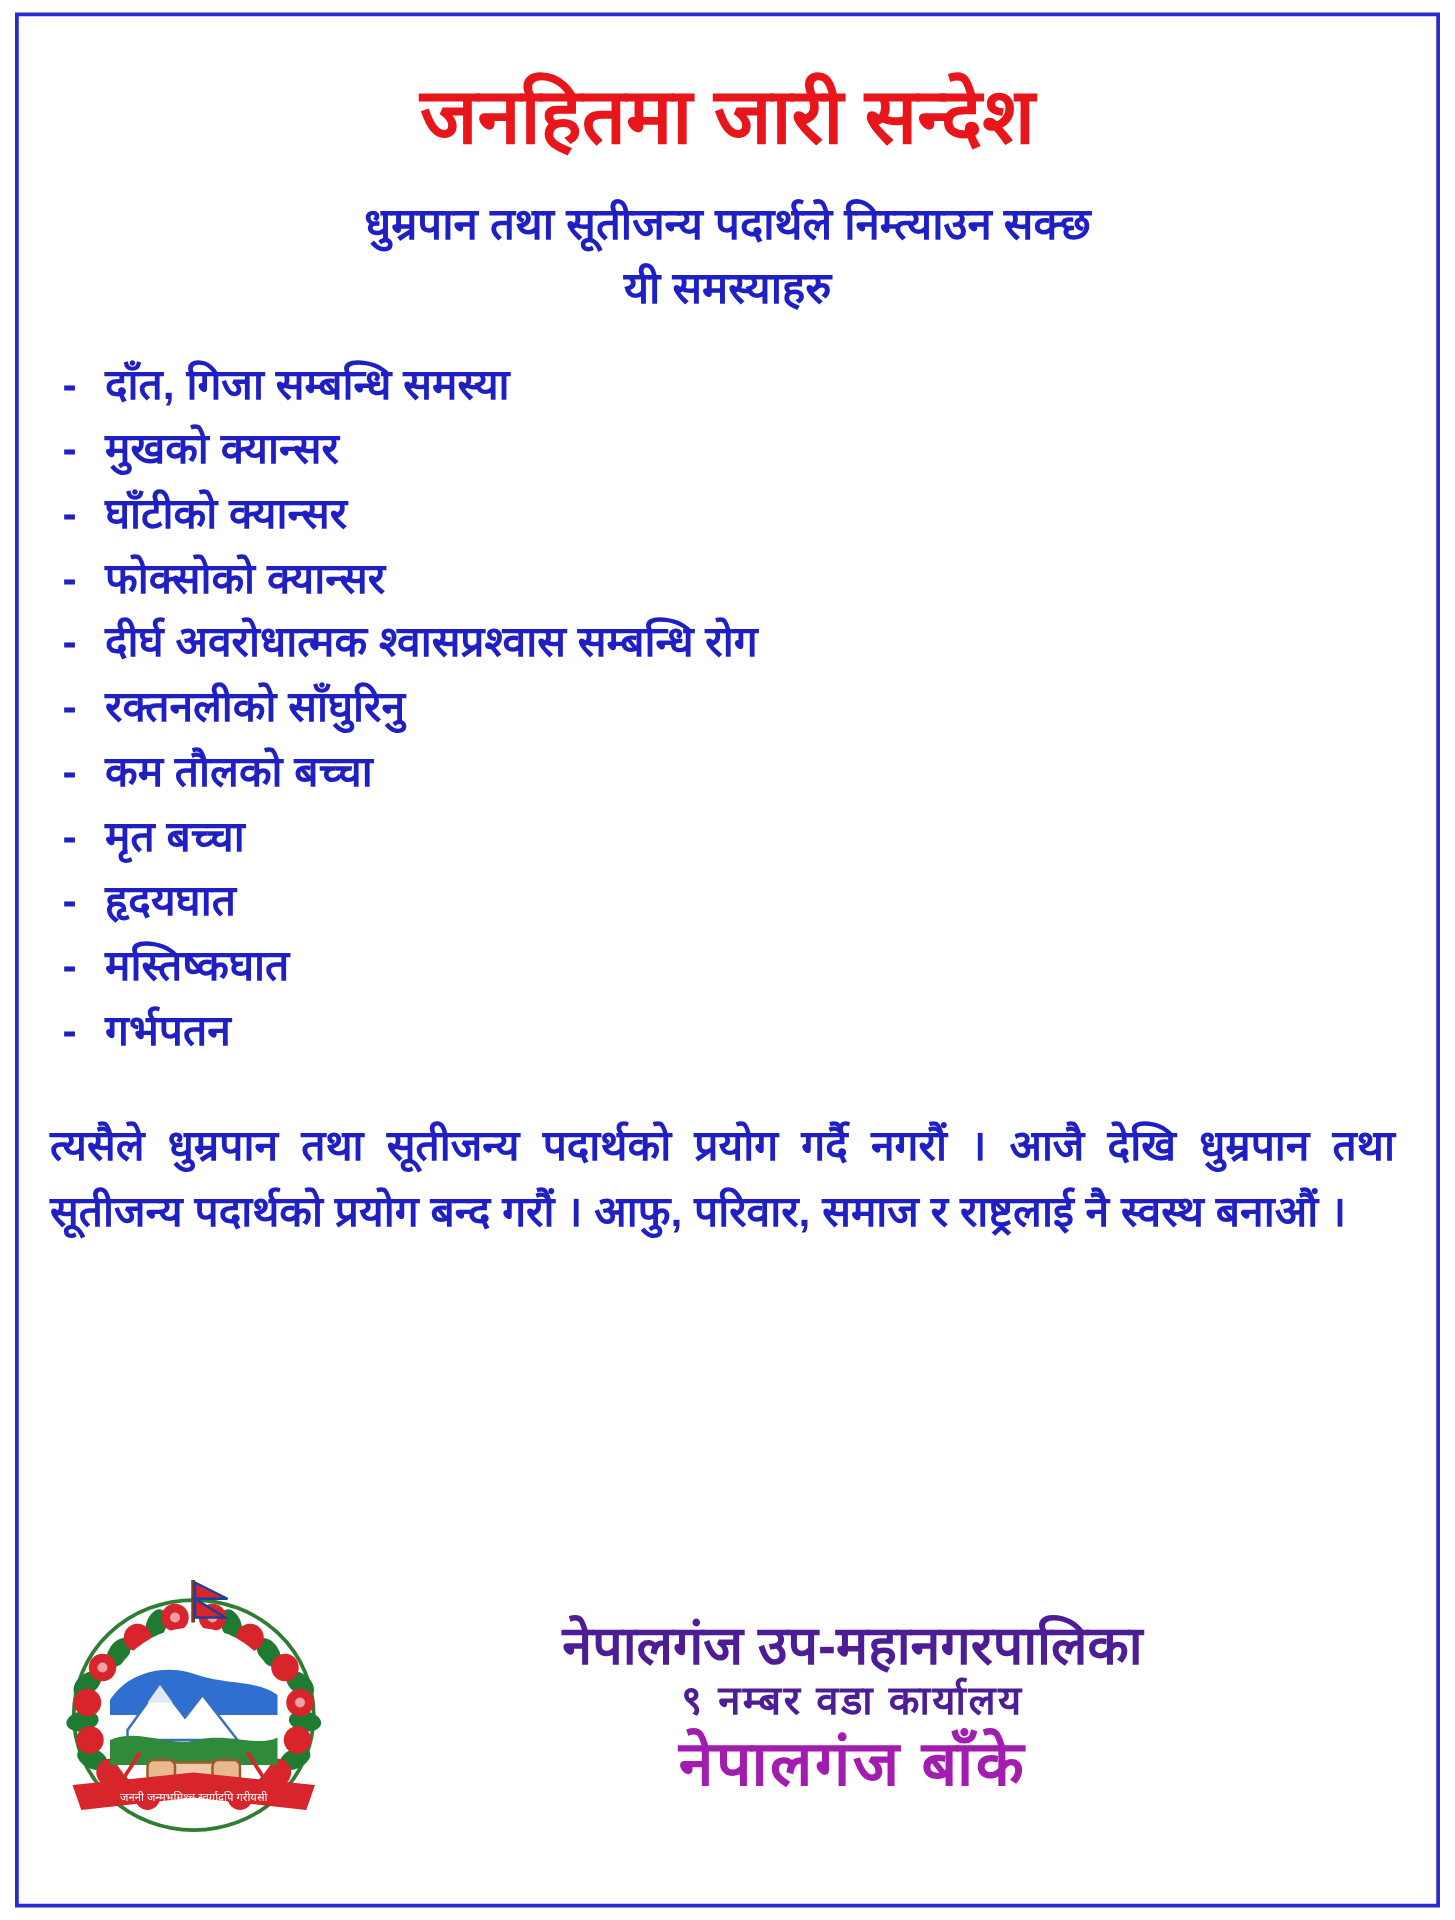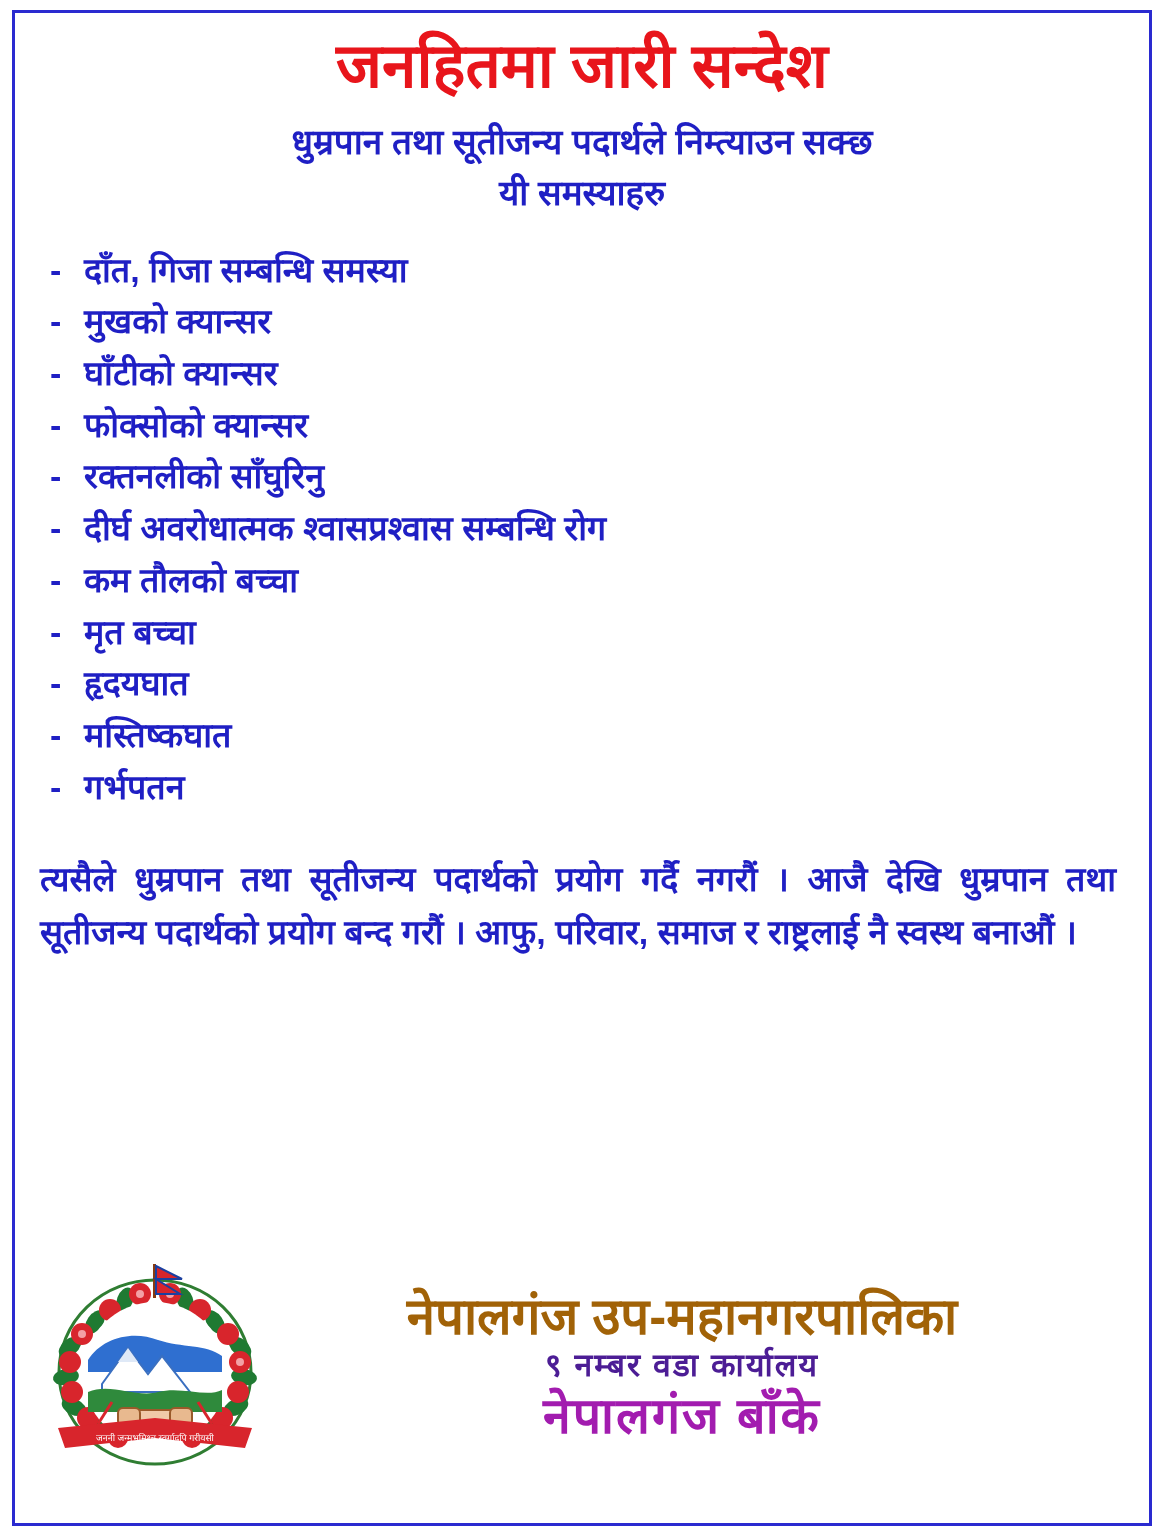--- a/index.html
+++ b/index.html
@@ -35,29 +35,30 @@
     bottom: 26px;
   }
   .title {
     text-align: center;
     color: #e8151b;
     font-family: "Liberation Sans", sans-serif;
     font-weight: bold;
     font-size: 62px;
     line-height: 1.15;
     letter-spacing: 0px;
+    margin-top: 28px;
   }
   .subtitle {
     text-align: center;
     color: #1f1fc4;
     font-family: "Liberation Sans", sans-serif;
     font-weight: bold;
     font-size: 35px;
     line-height: 1.45;
-    margin-top: 16px;
+    margin-top: 26px;
     padding: 0 60px;
   }
   .list {
     margin-top: 26px;
     padding-left: 10px;
   }
   .list-item {
     color: #1f1fc4;
     font-family: "Liberation Sans", sans-serif;
     font-weight: bold;
@@ -92,24 +93,24 @@
     height: 230px;
     flex: 0 0 230px;
     position: relative;
   }
   .footer-text {
     flex: 1 1 auto;
     text-align: center;
     padding-right: 30px;
   }
   .footer-line1 {
-    color: #a16207;
-    font-family: "Liberation Sans", sans-serif;
-    font-weight: bold;
-    font-size: 51px;
+    color: #4c1d95;
+    font-family: "Liberation Sans", sans-serif;
+    font-weight: bold;
+    font-size: 43px;
     line-height: 1.18;
     text-align: center;
   }
   .footer-line2 {
     color: #4c1d95;
     font-family: "Liberation Sans", sans-serif;
     font-weight: bold;
     font-size: 32px;
     line-height: 1.18;
     letter-spacing: 2px;
@@ -136,22 +137,22 @@
     <div class="subtitle">
       <div>धुम्रपान तथा सूतीजन्य पदार्थले निम्त्याउन सक्छ</div>
       <div>यी समस्याहरु</div>
     </div>
 
     <div class="list">
       <div class="list-item"><span class="dash">-</span><span>दाँत, गिजा सम्बन्धि समस्या</span></div>
       <div class="list-item"><span class="dash">-</span><span>मुखको क्यान्सर</span></div>
       <div class="list-item"><span class="dash">-</span><span>घाँटीको क्यान्सर</span></div>
       <div class="list-item"><span class="dash">-</span><span>फोक्सोको क्यान्सर</span></div>
+      <div class="list-item"><span class="dash">-</span><span>दीर्घ अवरोधात्मक श्वासप्रश्वास सम्बन्धि रोग</span></div>
       <div class="list-item"><span class="dash">-</span><span>रक्तनलीको साँघुरिनु</span></div>
-      <div class="list-item"><span class="dash">-</span><span>दीर्घ अवरोधात्मक श्वासप्रश्वास सम्बन्धि रोग</span></div>
       <div class="list-item"><span class="dash">-</span><span>कम तौलको बच्चा</span></div>
       <div class="list-item"><span class="dash">-</span><span>मृत बच्चा</span></div>
       <div class="list-item"><span class="dash">-</span><span>हृदयघात</span></div>
       <div class="list-item"><span class="dash">-</span><span>मस्तिष्कघात</span></div>
       <div class="list-item"><span class="dash">-</span><span>गर्भपतन</span></div>
     </div>
 
     <div class="paragraph">त्यसैले धुम्रपान तथा सूतीजन्य पदार्थको प्रयोग गर्दै नगरौं । आजै देखि धुम्रपान तथा सूतीजन्य पदार्थको प्रयोग बन्द गरौं । आफु, परिवार, समाज र राष्ट्रलाई नै स्वस्थ बनाऔं ।</div>
 
     <div class="footer">

